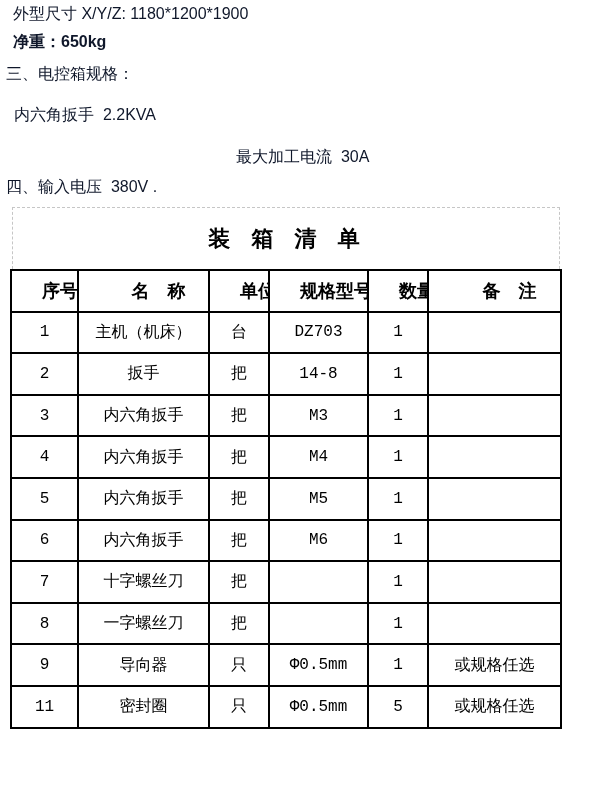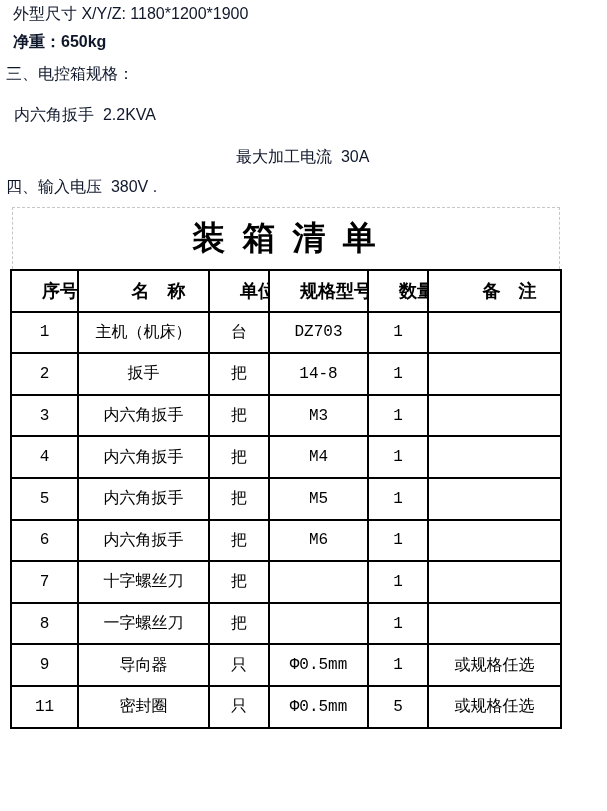--- a/index.html
+++ b/index.html
@@ -35,23 +35,23 @@
     top: 207px;
     width: 548px;
     height: 62px;
     border: 1px dashed #c6c6c6;
     border-bottom: none;
     display: flex;
     align-items: center;
     justify-content: center;
   }
   .title-text {
-    font-family: Liberation Sans, sans-serif;
+    font-family: Liberation Mono, monospace;
     font-weight: bold;
-    font-size: 33px;
+    font-size: 22px;
     letter-spacing: 4px;
     white-space: pre;
     text-align: center;
   }
 
   table.packing {
     position: absolute;
     left: 10px;
     top: 269px;
     width: 550px;

